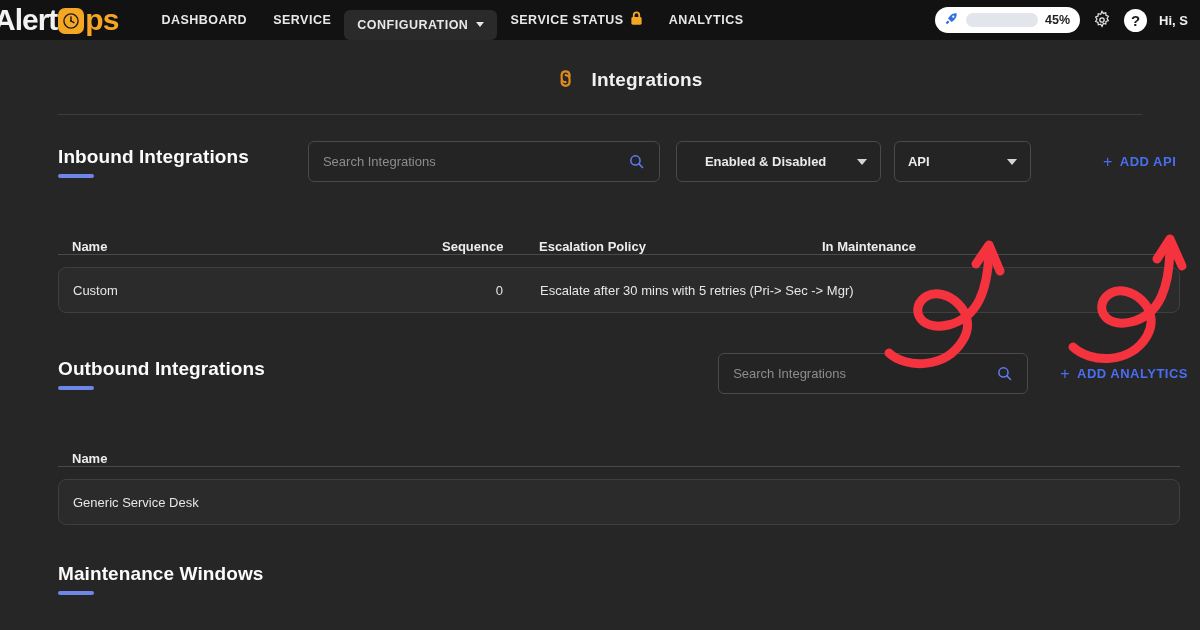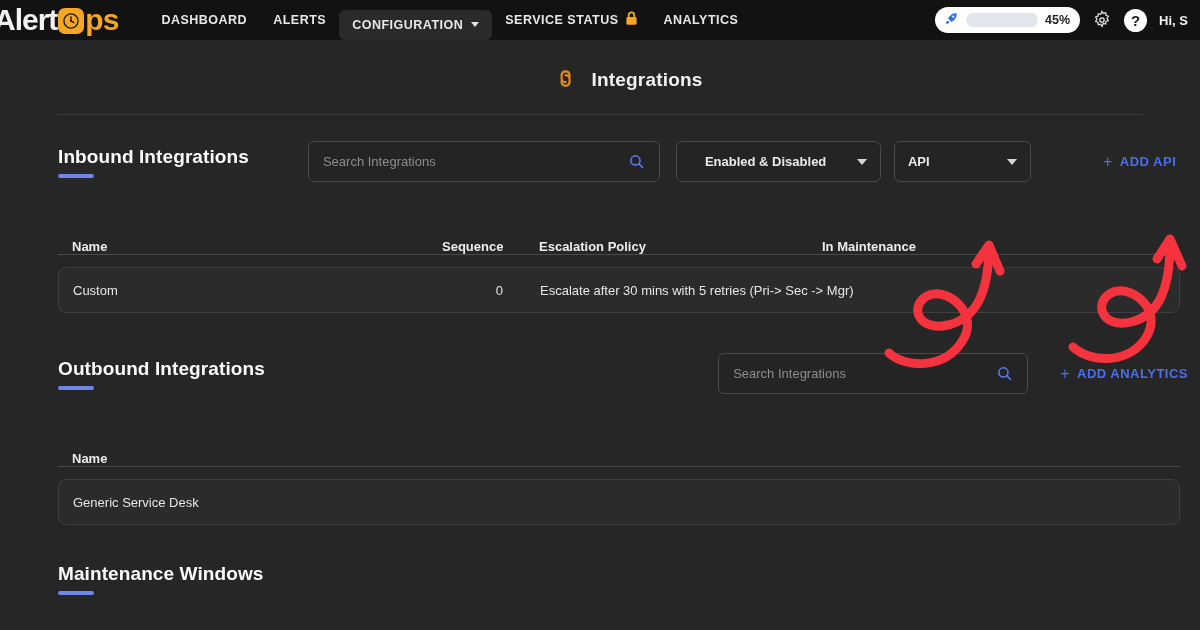--- a/index.html
+++ b/index.html
@@ -248,21 +248,21 @@
       </span>
       <span class="logo-orange">ps</span>
     </span>
   </div>
 
   <nav class="nav-links">
     <div class="nav-link">
       <span>DASHBOARD</span>
     </div>
     <div class="nav-link">
-      <span>ALERTS</span>
+      <span>SERVICE</span>
     </div>
     <div class="nav-link active">
       <span>CONFIGURATION</span>
       <span class="chev"></span>
     </div>
     <div class="nav-link">
       <span>SERVICE STATUS</span>
       <span class="lock-ico">
         <svg width="13" height="15" viewBox="0 0 14 16">
           <rect x="1.5" y="6.5" width="11" height="8.2" rx="1.6" fill="#f5a623"></rect>

